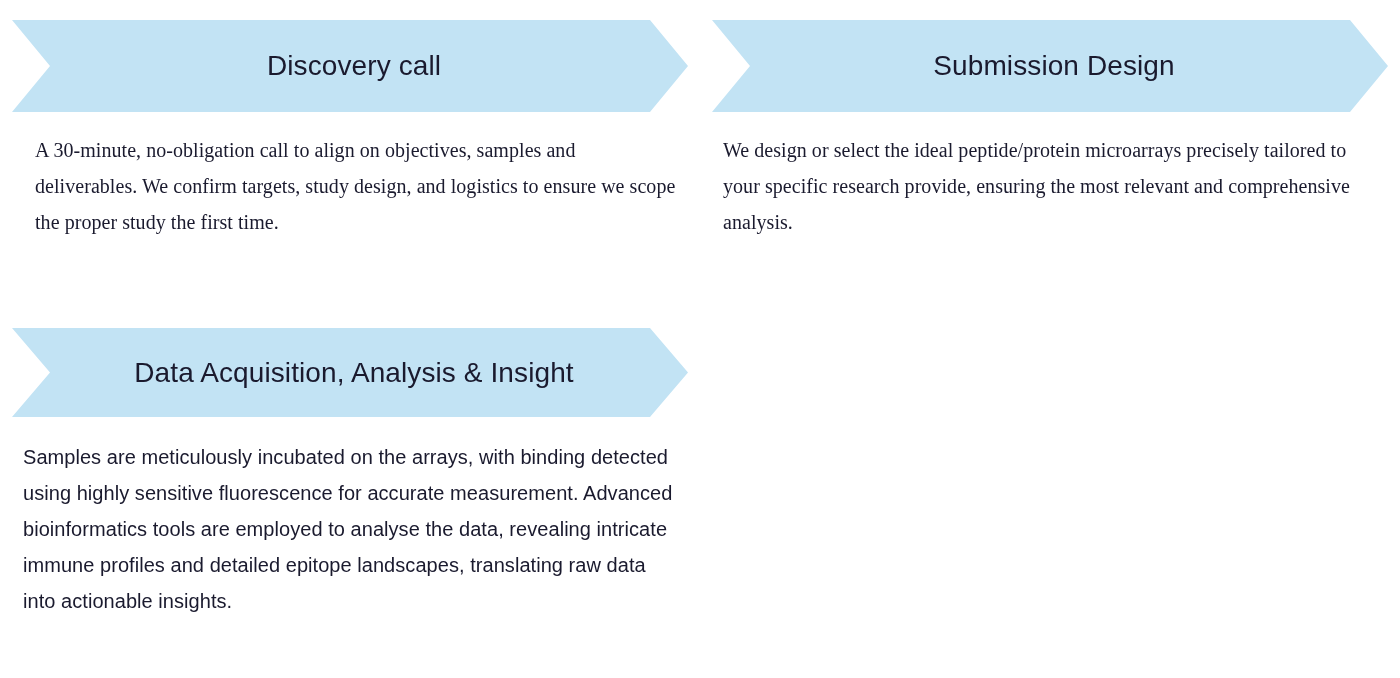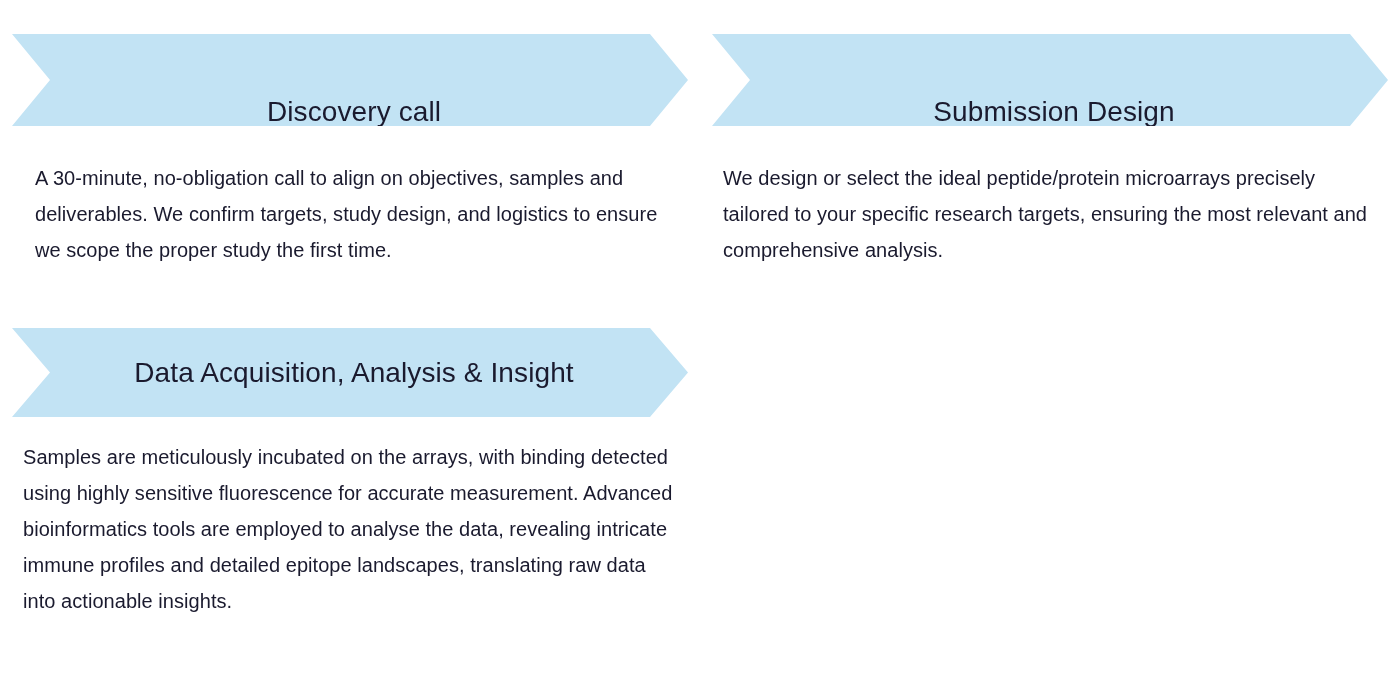--- a/index.html
+++ b/index.html
@@ -68,33 +68,33 @@
     line-height: 1;
     letter-spacing: 0.1px;
     color: #1a1a2e;
     text-align: center;
     padding-left: 18px;
     padding-right: 10px;
     white-space: nowrap;
   }
 
   
-  .cell.row1 .chevron { margin-top: 34px; align-items: flex-end; }
+  .cell.row1 .chevron { margin-top: 20px; }
   .cell.row2 .chevron { margin-top: 34px; }
 
   
   .body-text {
     margin: 0;
     padding: 0 24px 0 35px;
     font-size: 20px;
     line-height: 36px;
     color: #1a1a2e;
     letter-spacing: 0.05px;
   }
-  .cell.row1 .body-text { margin-top: 34px; }
+  .cell.row1 .body-text { margin-top: 20px; font-family: Liberation Serif, serif; }
   .cell.row2 .body-text { margin-top: 22px; }
 
   .cell.col2 .body-text {
     padding-left: 23px;
     padding-right: 18px;
   }
 </style>
 </head>
 <body>
 
@@ -105,21 +105,21 @@
       <div class="chevron">
         <div class="chevron-title">Discovery call</div>
       </div>
       <p class="body-text">A 30-minute, no-obligation call to align on objectives, samples and deliverables. We confirm targets, study design, and logistics to ensure we scope the proper study the first time.</p>
     </div>
 
     <div class="cell row1 col2">
       <div class="chevron">
         <div class="chevron-title">Submission Design</div>
       </div>
-      <p class="body-text">We design or select the ideal peptide/protein microarrays precisely tailored to your specific research targets, ensuring the most relevant and comprehensive analysis.</p>
+      <p class="body-text">We design or select the ideal peptide/protein microarrays precisely tailored to your specific research provide, ensuring the most relevant and comprehensive analysis.</p>
     </div>
 
 
     <div class="cell row2 col2">
       <div class="chevron">
         <div class="chevron-title">Data Acquisition, Analysis &amp; Insight</div>
       </div>
       <p class="body-text">Samples are meticulously incubated on the arrays, with binding detected using highly sensitive fluorescence for accurate measurement. Advanced bioinformatics tools are employed to analyse the data, revealing intricate immune profiles and detailed epitope landscapes, translating raw data into actionable insights.</p>
     </div>
 

